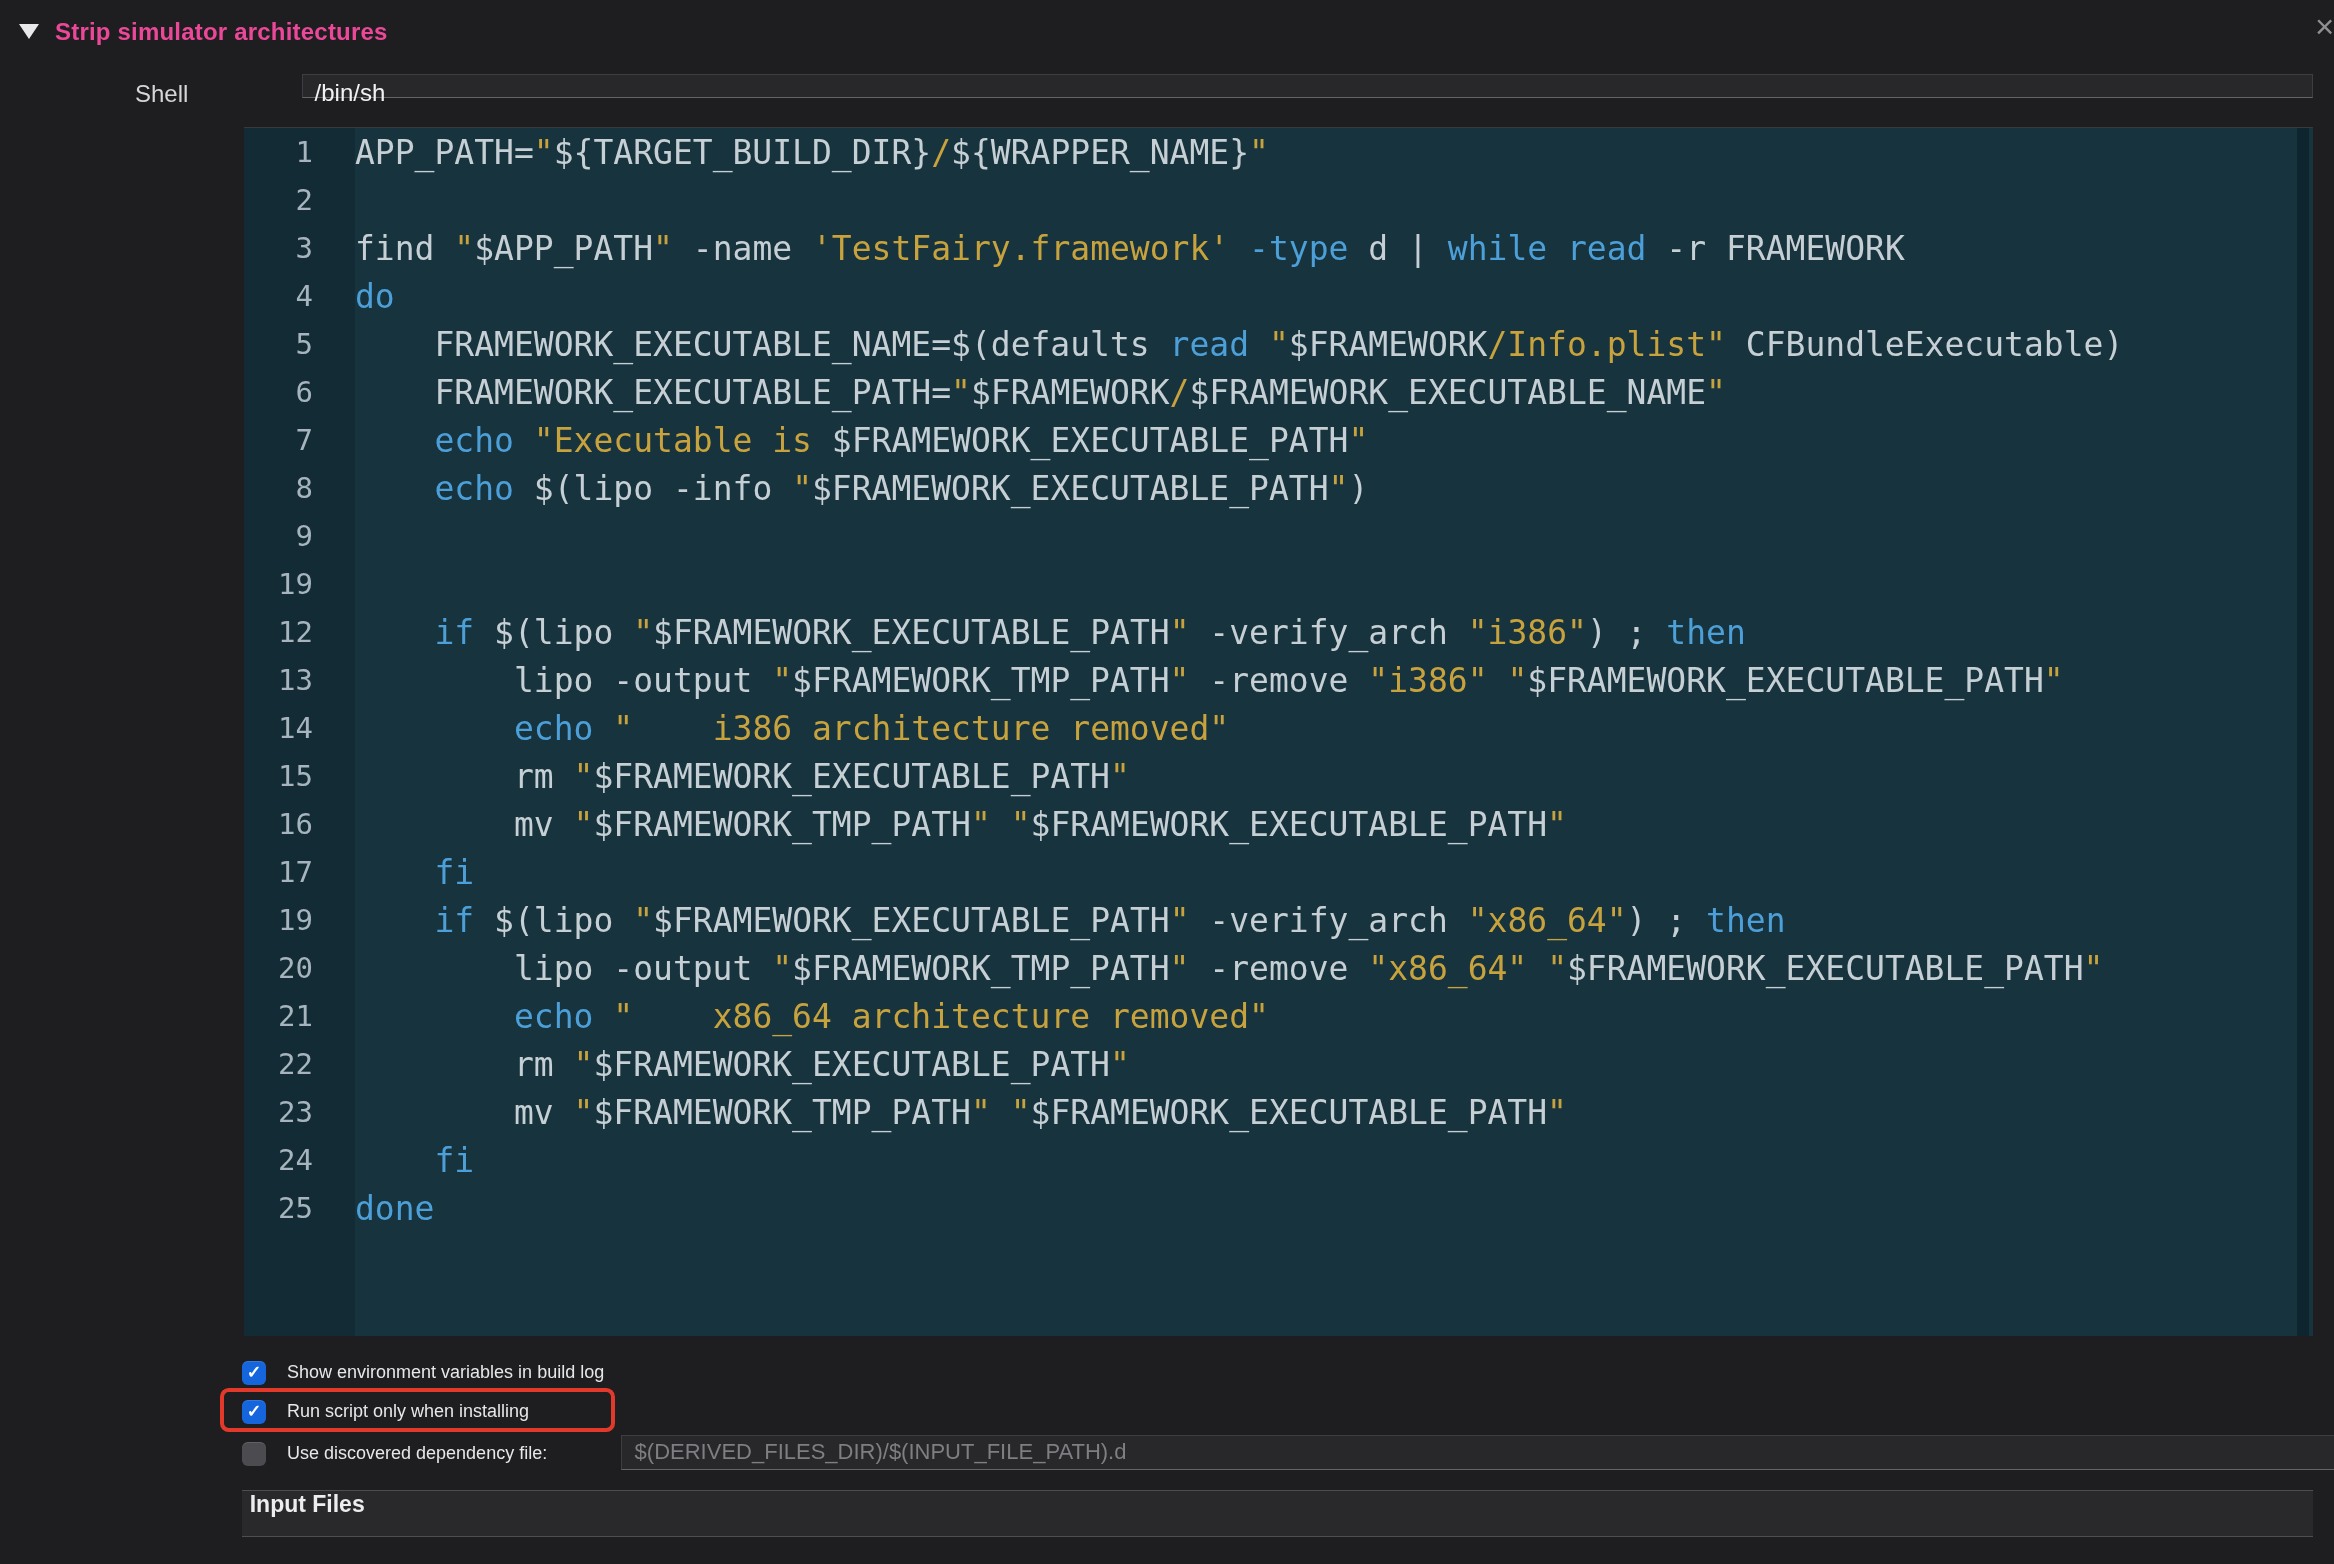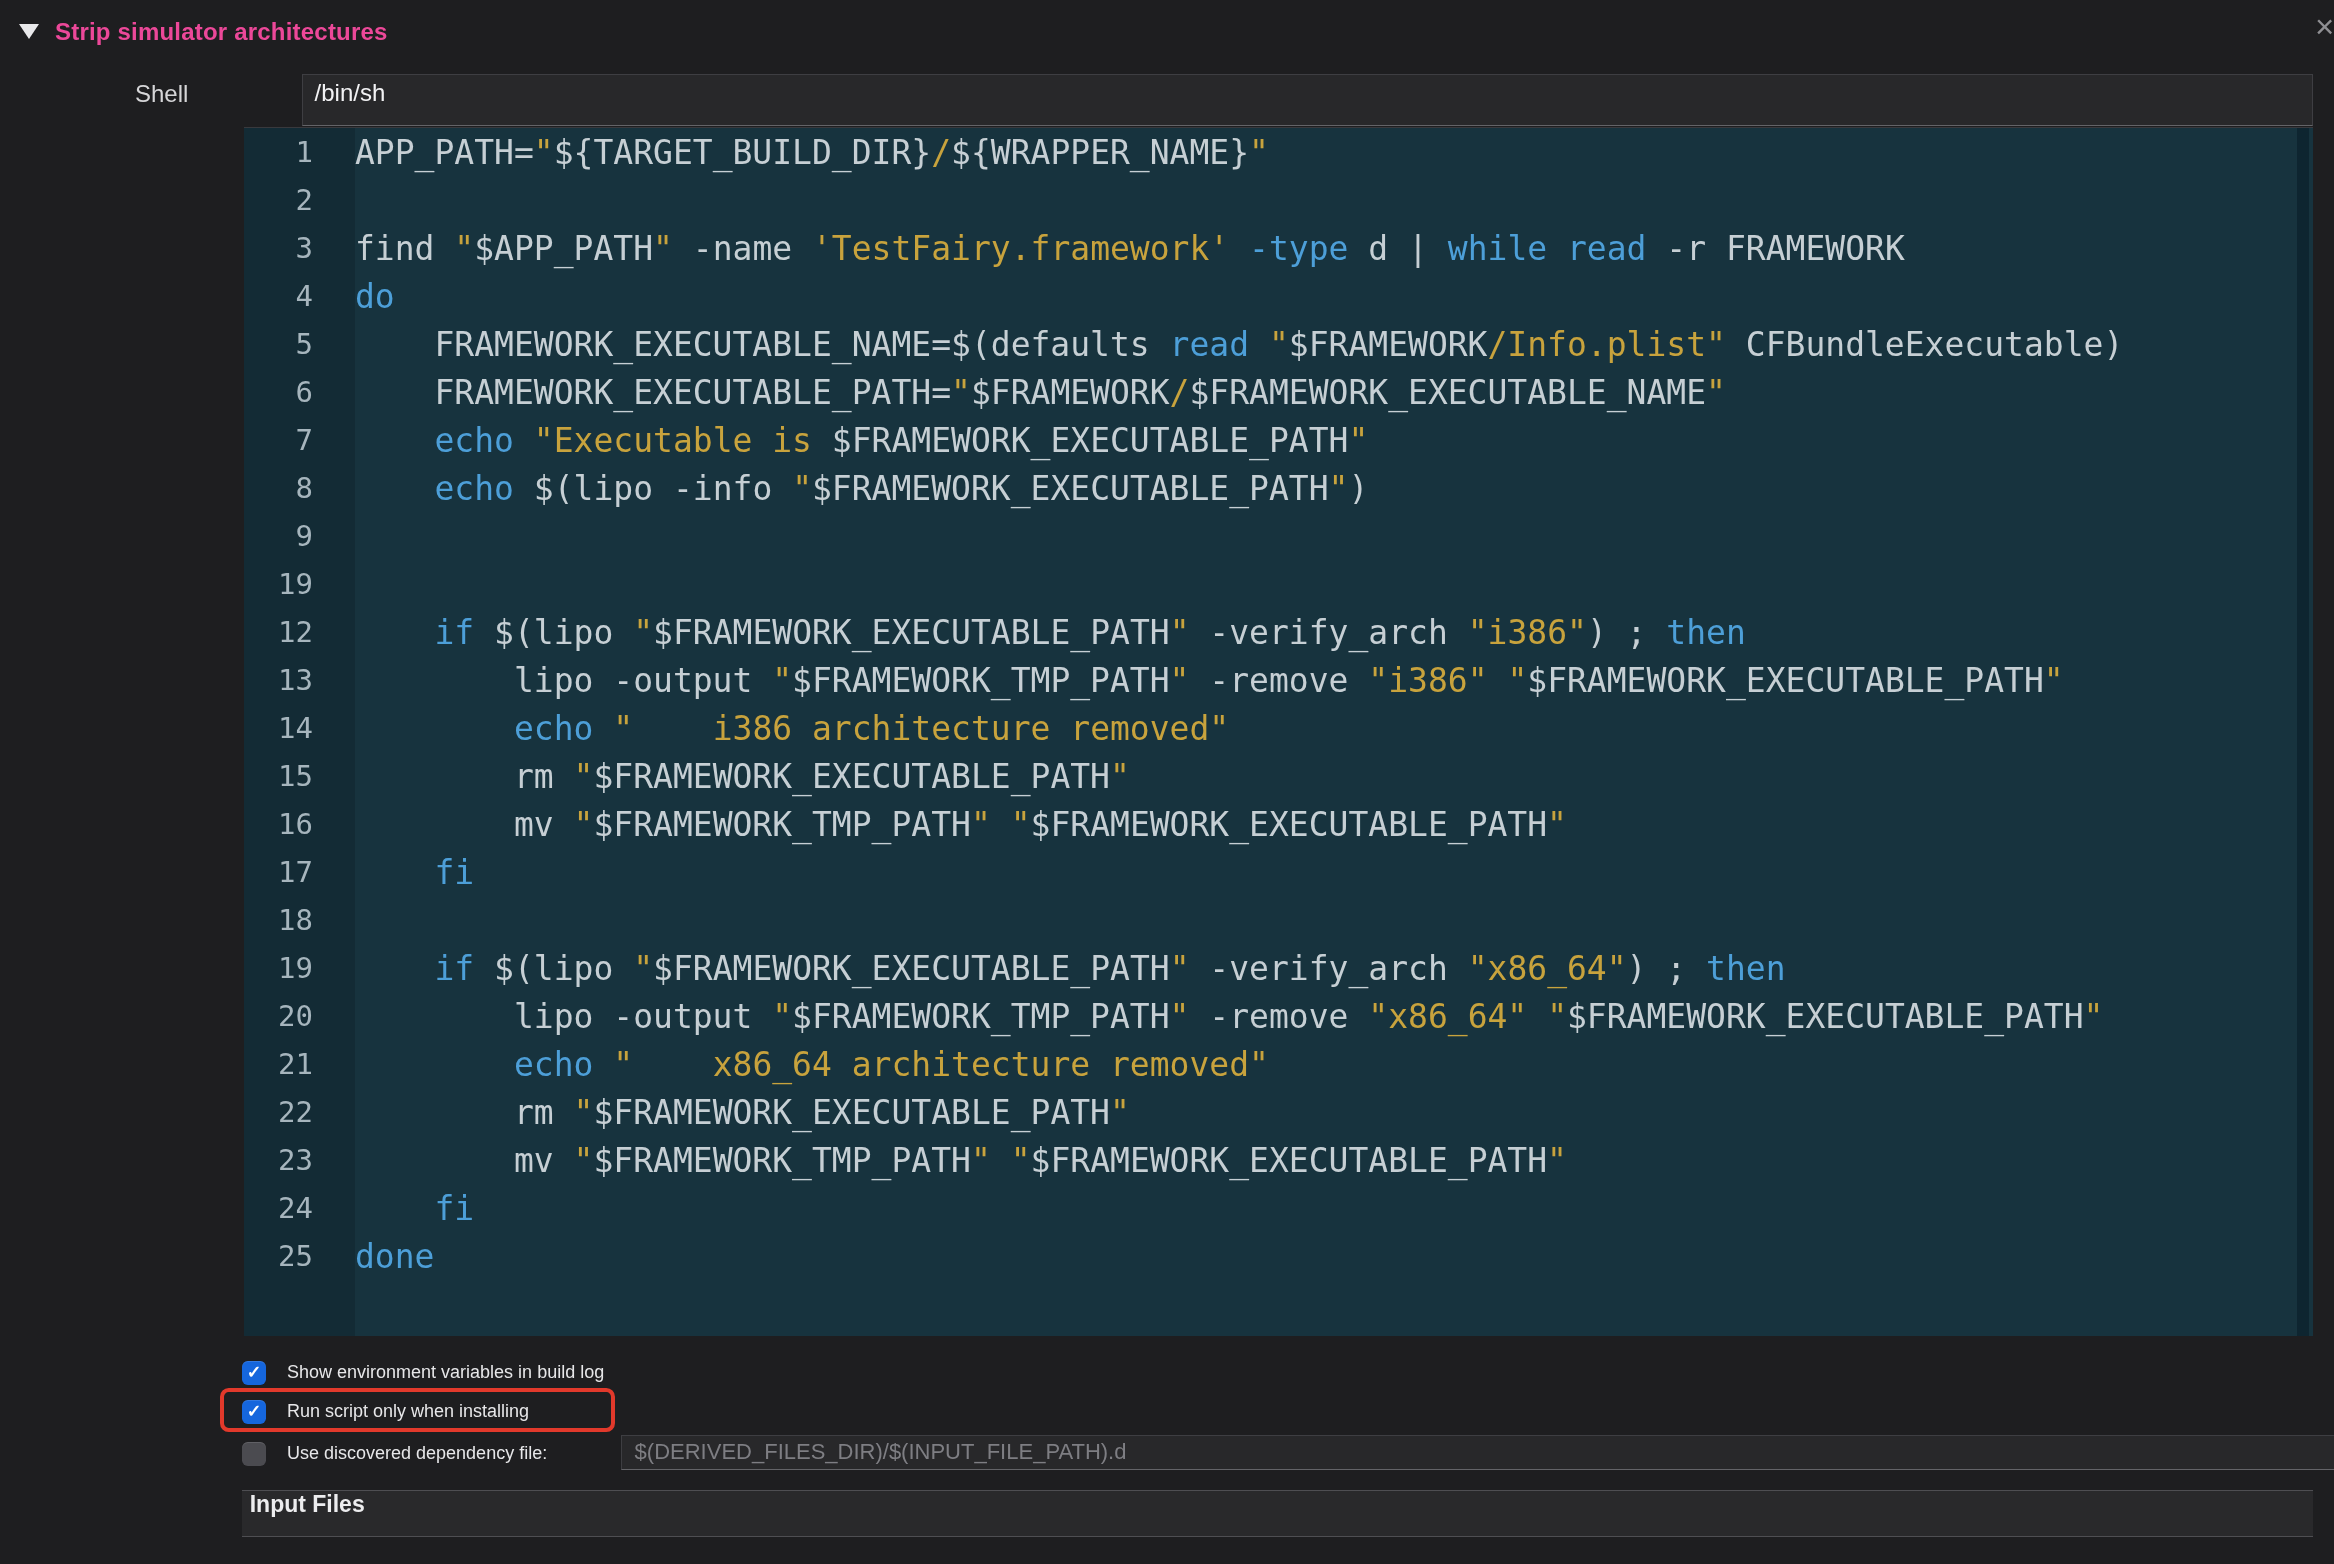--- a/index.html
+++ b/index.html
@@ -18,21 +18,21 @@
   .disclosure{left:19.3px;top:24px;width:0;height:0;border-left:10.6px solid transparent;
     border-right:10.6px solid transparent;border-top:15.4px solid #e9e9eb}
   .panel-title{left:55px;top:18.3px;font-size:24px;font-weight:bold;color:#ec4899;letter-spacing:0.2px}
   .close-x{left:2315px;top:9.7px;font-size:33px;color:#8f8f93;line-height:1;cursor:default}
 
   
   .shell-label{left:135px;top:74px;width:152px;height:39px;line-height:39px;text-align:left;
     font-size:24px;color:#d6d6d8}
   .field{background:var(--field-bg);border:1px solid var(--field-border);
     border-bottom:1.9px solid var(--field-border-bottom)}
-  .shell-field{left:302px;top:74px;width:2011px;height:52px;font-size:24px;color:#f2f2f4;
+  .shell-field{left:302px;top:74px;width:2011px;height:24px;font-size:24px;color:#f2f2f4;
     line-height:36px;padding:0 11.6px;white-space:nowrap}
 
   
   .editor{left:244px;top:127px;width:2069px;height:1209px;background:var(--editor-bg);
     border-top:1.9px solid var(--editor-top-border);overflow:hidden}
   .gutter-bg{position:absolute;left:0;top:0;width:111px;height:100%;background:var(--gutter-bg)}
   .scroll-track{position:absolute;right:3.9px;top:0;width:12.6px;height:100%;background:var(--scroll-track)}
   .code-lines{position:relative}
   .code-line{display:flex;height:48px;align-items:center}
   .ln{width:111px;flex:0 0 111px;text-align:right;padding-right:42px;
@@ -131,24 +131,20 @@
       </div>
       <div class="code-line">
         <span class="ln">16</span>
         <span class="code"><span class="tk-p">        mv </span><span class="tk-o">"</span><span class="tk-p">$FRAMEWORK_TMP_PATH</span><span class="tk-o">"</span><span class="tk-p"> </span><span class="tk-o">"</span><span class="tk-p">$FRAMEWORK_EXECUTABLE_PATH</span><span class="tk-o">"</span></span>
       </div>
       <div class="code-line">
         <span class="ln">17</span>
         <span class="code"><span class="tk-p">    </span><span class="tk-b">fi</span></span>
       </div>
       <div class="code-line">
-        <span class="ln">18</span>
-        <span class="code"></span>
-      </div>
-      <div class="code-line">
         <span class="ln">19</span>
         <span class="code"><span class="tk-p">    </span><span class="tk-b">if</span><span class="tk-p"> $(lipo </span><span class="tk-o">"</span><span class="tk-p">$FRAMEWORK_EXECUTABLE_PATH</span><span class="tk-o">"</span><span class="tk-p"> -verify_arch </span><span class="tk-o">"x86_64"</span><span class="tk-p">) ; </span><span class="tk-b">then</span></span>
       </div>
       <div class="code-line">
         <span class="ln">20</span>
         <span class="code"><span class="tk-p">        lipo -output </span><span class="tk-o">"</span><span class="tk-p">$FRAMEWORK_TMP_PATH</span><span class="tk-o">"</span><span class="tk-p"> -remove </span><span class="tk-o">"x86_64"</span><span class="tk-p"> </span><span class="tk-o">"</span><span class="tk-p">$FRAMEWORK_EXECUTABLE_PATH</span><span class="tk-o">"</span></span>
       </div>
       <div class="code-line">
         <span class="ln">21</span>
         <span class="code"><span class="tk-p">        </span><span class="tk-b">echo</span><span class="tk-p"> </span><span class="tk-o">"    x86_64 architecture removed"</span></span>

